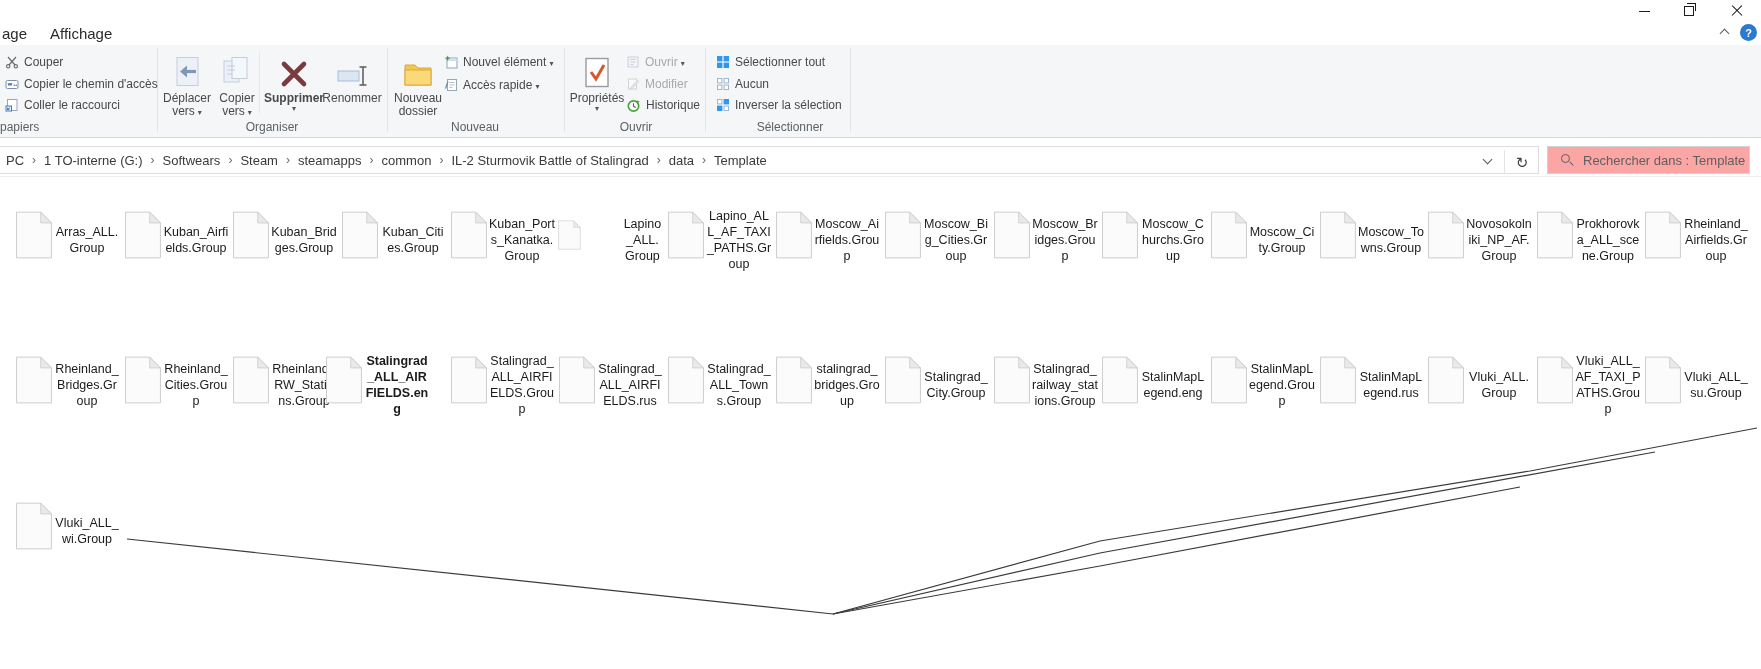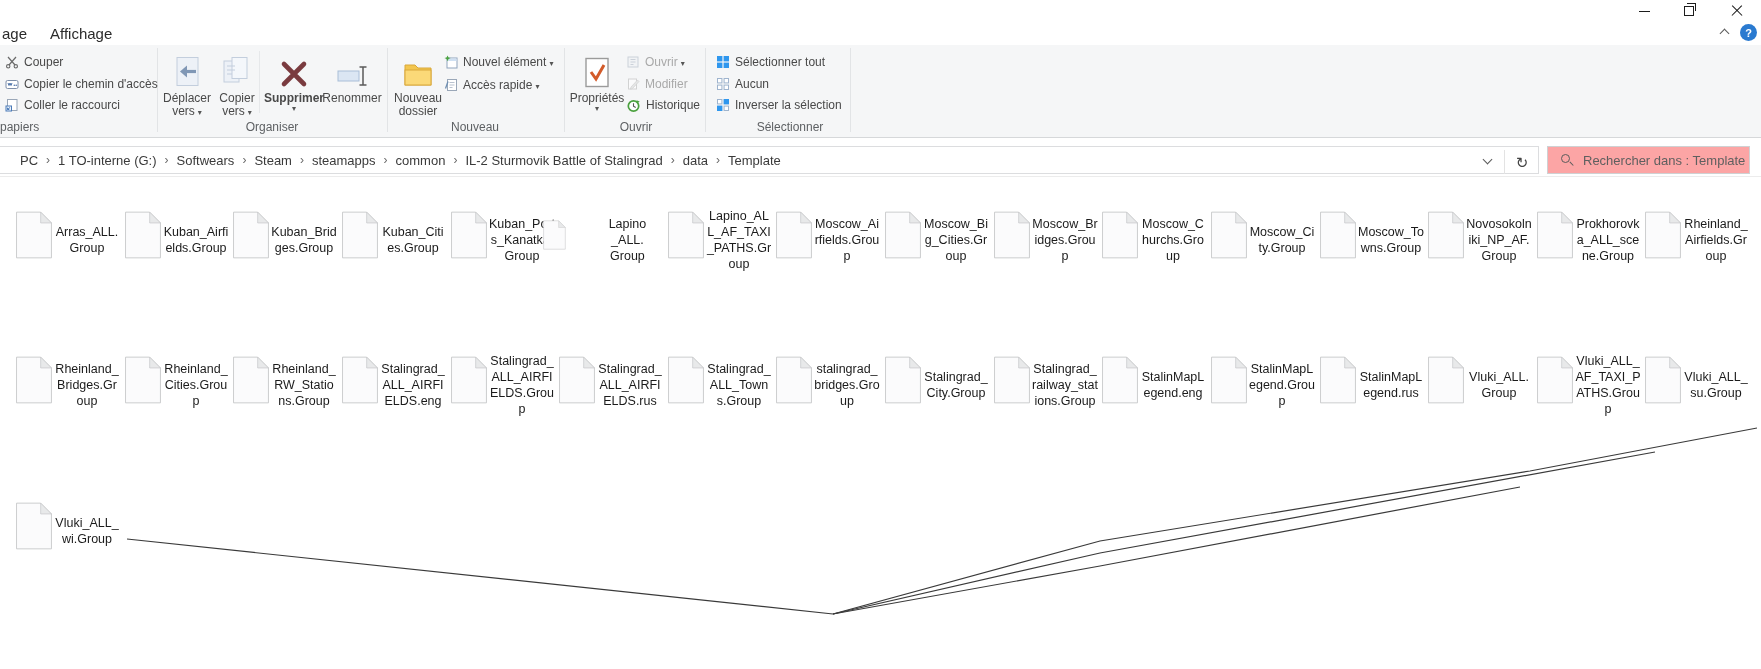--- a/index.html
+++ b/index.html
@@ -38,21 +38,21 @@
   .caret{font-size:8px;color:#555;line-height:8px}
   .caret.inline{margin-left:3px}
   .grplabel{position:absolute;top:75px;font-size:12px;color:#5e6164;white-space:nowrap}
   .grplabel.centered{transform:translateX(-50%)}
   .disabled{color:#a9a9a9}
   .disabled svg{opacity:.55}
   .bold{font-weight:bold}
   
   .addrrow{position:absolute;left:0;top:143px;width:1761px;height:33px;background:#fff;border-bottom:1px solid #ececec}
   .addrbox{position:absolute;left:-2px;top:3px;width:1539px;height:26px;background:#fff;border:1px solid #dcdddf;display:flex;align-items:center}
-  .breadcrumb{display:flex;align-items:center;font-size:13px;color:#3a3a3a;padding-left:20px;white-space:nowrap;overflow:hidden}
+  .breadcrumb{display:flex;align-items:center;font-size:13px;color:#3a3a3a;padding-left:6px;white-space:nowrap;overflow:hidden}
   .crumb{padding:0 1px}
   .csep{color:#6a6a6a;font-size:12px;margin:0 7px;line-height:13px}
   .addr-drop{position:absolute;left:1475px;top:6px;width:26px;height:16px;display:flex;align-items:center;justify-content:center}
   .chevdown{width:6px;height:6px;border-bottom:1.5px solid #5a5a5a;border-right:1.5px solid #5a5a5a;transform:rotate(45deg);margin-top:-3px}
   .addr-sep{position:absolute;left:1505px;top:3px;width:1px;height:24px;background:#e3e3e3}
   .refresh{position:absolute;left:1508px;top:3px;width:30px;height:26px;display:flex;align-items:center;justify-content:center;
     font-size:15px;color:#444}
   .searchbox{position:absolute;left:1547px;top:3px;width:201px;height:26px;border:1px solid #cfd1d3;background:#fca5a5;display:flex;align-items:center}
   .mag{position:relative;width:14px;height:14px;margin-left:11px;flex:0 0 auto}
   .mag::before{content:"";position:absolute;left:2px;top:1px;width:7px;height:7px;border:1.4px solid #5c5c5c;border-radius:50%}
@@ -331,21 +331,21 @@
     </svg>
     <div class="flabel">Kuban_Cities.Group</div>
   </div>
     <div class="fitem" style="left: 449px; top: 17px;">
     <svg class="ficon" viewBox="0 0 63 76">
       <path d="M4,2 H42 L59,19 V74 H4 Z" fill="#fbfbfc" stroke="#c6c7c8" stroke-width="1.4"></path>
       <path d="M42,2 V19 H59 Z" fill="#e8e9ea" stroke="#c6c7c8" stroke-width="1.1"></path>
     </svg>
     <div class="flabel">Kuban_Ports_Kanatka.Group</div>
   </div>
-    <div class="fitem" style="left: 542px; top: 17px; gap: 40px;">
+    <div class="fitem" style="left: 557px; top: 17px; gap: 40px;">
     <svg class="ficon" viewBox="0 0 63 76">
       <path d="M4,2 H42 L59,19 V74 H4 Z" fill="#fbfbfc" stroke="#c6c7c8" stroke-width="1.4"></path>
       <path d="M42,2 V19 H59 Z" fill="#e8e9ea" stroke="#c6c7c8" stroke-width="1.1"></path>
     </svg>
     <div class="flabel">Lapino_ALL.Group</div>
   </div>
     <div class="fitem" style="left: 666px; top: 17px;">
     <svg class="ficon" viewBox="0 0 63 76">
       <path d="M4,2 H42 L59,19 V74 H4 Z" fill="#fbfbfc" stroke="#c6c7c8" stroke-width="1.4"></path>
       <path d="M42,2 V19 H59 Z" fill="#e8e9ea" stroke="#c6c7c8" stroke-width="1.1"></path>
@@ -429,21 +429,21 @@
     </svg>
     <div class="flabel">Rheinland_Cities.Group</div>
   </div>
     <div class="fitem" style="left: 231px; top: 162px;">
     <svg class="ficon" viewBox="0 0 63 76">
       <path d="M4,2 H42 L59,19 V74 H4 Z" fill="#fbfbfc" stroke="#c6c7c8" stroke-width="1.4"></path>
       <path d="M42,2 V19 H59 Z" fill="#e8e9ea" stroke="#c6c7c8" stroke-width="1.1"></path>
     </svg>
     <div class="flabel">Rheinland_RW_Stations.Group</div>
   </div>
-    <div class="fitem" style="left: 340px; top: 162px;">
+    <div class="fitem" style="left: 324px; top: 162px; font-weight: bold;">
     <svg class="ficon" viewBox="0 0 63 76">
       <path d="M4,2 H42 L59,19 V74 H4 Z" fill="#fbfbfc" stroke="#c6c7c8" stroke-width="1.4"></path>
       <path d="M42,2 V19 H59 Z" fill="#e8e9ea" stroke="#c6c7c8" stroke-width="1.1"></path>
     </svg>
     <div class="flabel">Stalingrad_ALL_AIRFIELDS.eng</div>
   </div>
     <div class="fitem" style="left: 449px; top: 162px;">
     <svg class="ficon" viewBox="0 0 63 76">
       <path d="M4,2 H42 L59,19 V74 H4 Z" fill="#fbfbfc" stroke="#c6c7c8" stroke-width="1.4"></path>
       <path d="M42,2 V19 H59 Z" fill="#e8e9ea" stroke="#c6c7c8" stroke-width="1.1"></path>

